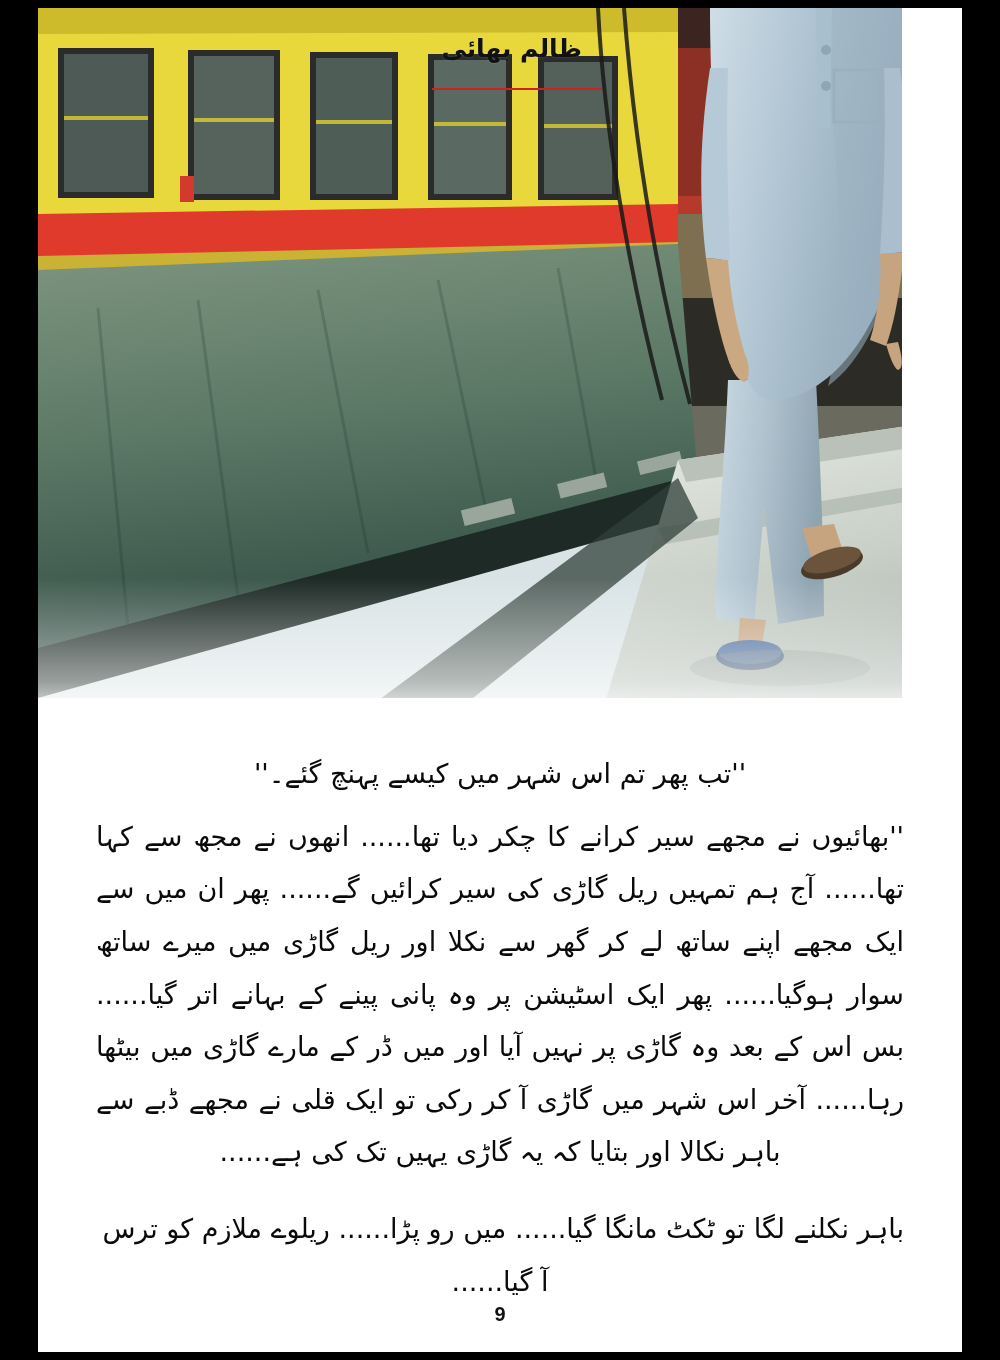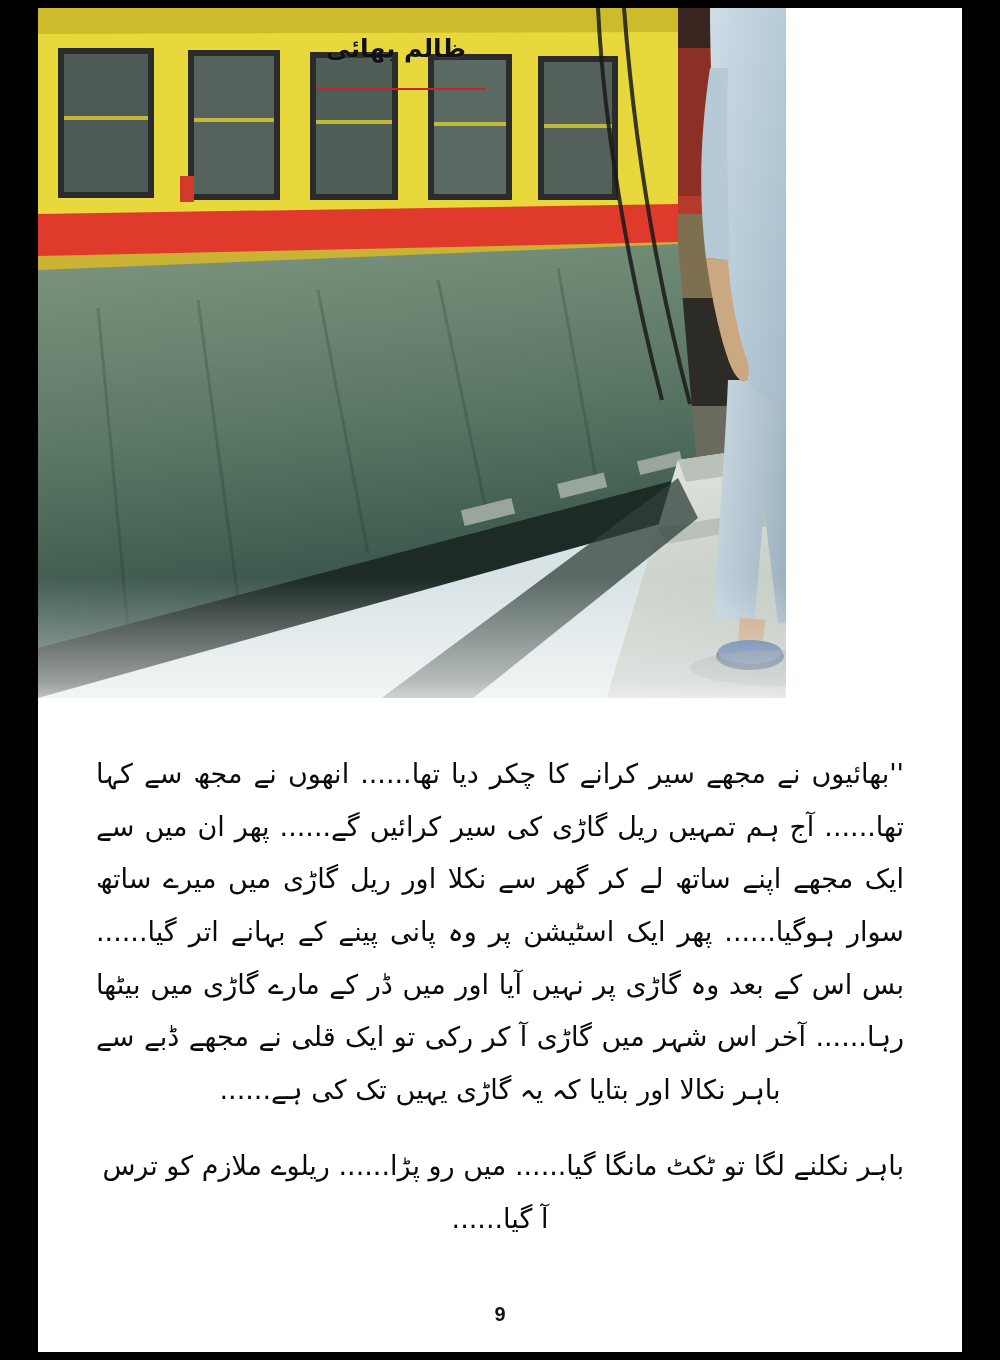--- a/index.html
+++ b/index.html
@@ -22,21 +22,21 @@
     height: 1344px;
     background: #ffffff;
     overflow: hidden;
   }
 
   
   .illus {
     position: absolute;
     left: 0;
     top: 0;
-    width: 748px;
+    width: 864px;
     height: 718px;
     overflow: hidden;
     background: #0f3c33;
   }
   .illus svg { display: block; }
 
   .illus-title {
     position: absolute;
     right: 320px;
     top: 26px;
@@ -247,18 +247,19 @@
 
       <rect x="0" y="570" width="924" height="148" fill="url(#fadeBottom)"></rect>
       <rect x="0" y="690" width="924" height="28" fill="#ffffff"></rect>
     </svg>
 
     <div class="illus-title">ظالم بھائی</div>
     <div class="illus-underline"></div>
   </div>
 
   <div class="body-text">
+    <p class="para first">''تب پھر تم اس شہر میں کیسے پہنچ گئے۔''</p>
     <p class="para">''بھائیوں نے مجھے سیر کرانے کا چکر دیا تھا...... انھوں نے مجھ سے کہا تھا...... آج ہم تمہیں ریل گاڑی کی سیر کرائیں گے...... پھر ان میں سے ایک مجھے اپنے ساتھ لے کر گھر سے نکلا اور ریل گاڑی میں میرے ساتھ سوار ہوگیا...... پھر ایک اسٹیشن پر وہ پانی پینے کے بہانے اتر گیا...... بس اس کے بعد وہ گاڑی پر نہیں آیا اور میں ڈر کے مارے گاڑی میں بیٹھا رہا...... آخر اس شہر میں گاڑی آ کر رکی تو ایک قلی نے مجھے ڈبے سے باہر نکالا اور بتایا کہ یہ گاڑی یہیں تک کی ہے......</p>
     <p class="para last">باہر نکلنے لگا تو ٹکٹ مانگا گیا...... میں رو پڑا...... ریلوے ملازم کو ترس آ گیا......</p>
   </div>
 
   <div class="page-number">9</div>
 </div>
 
 </body></html>

